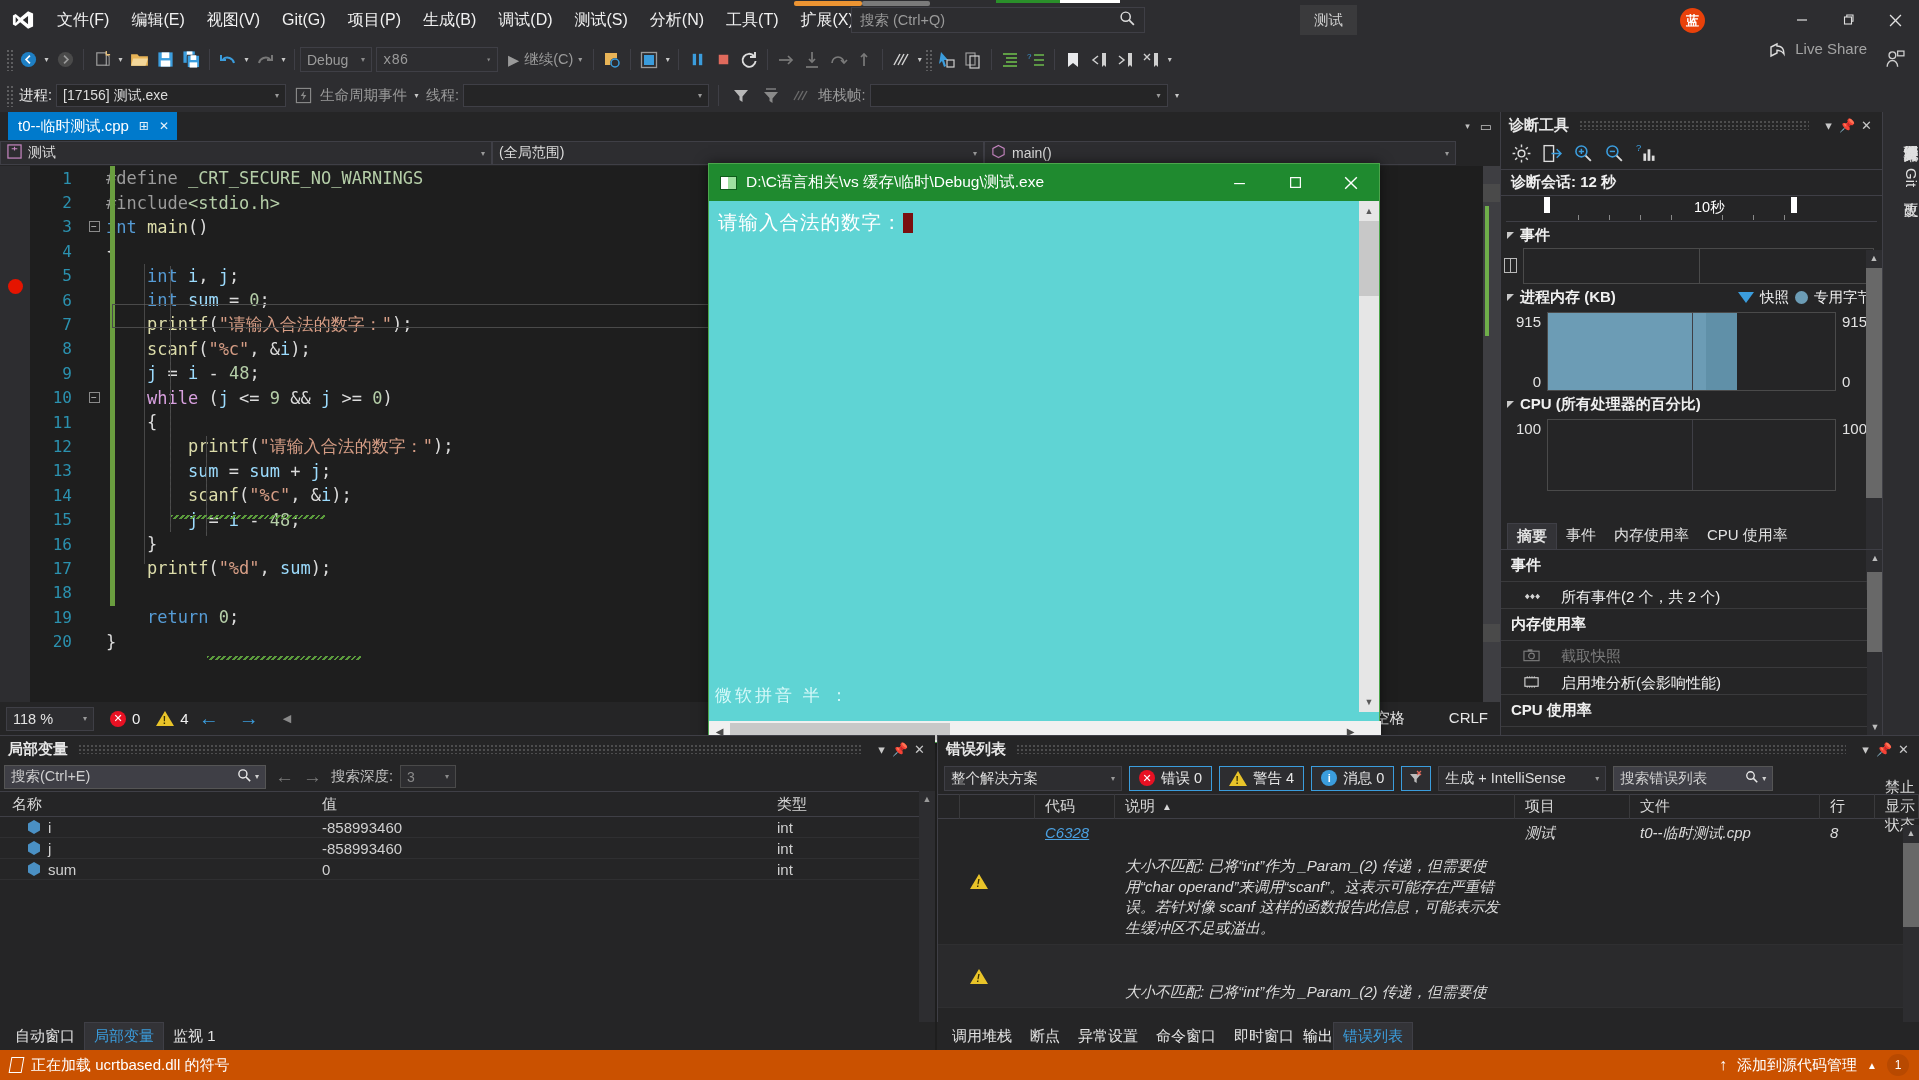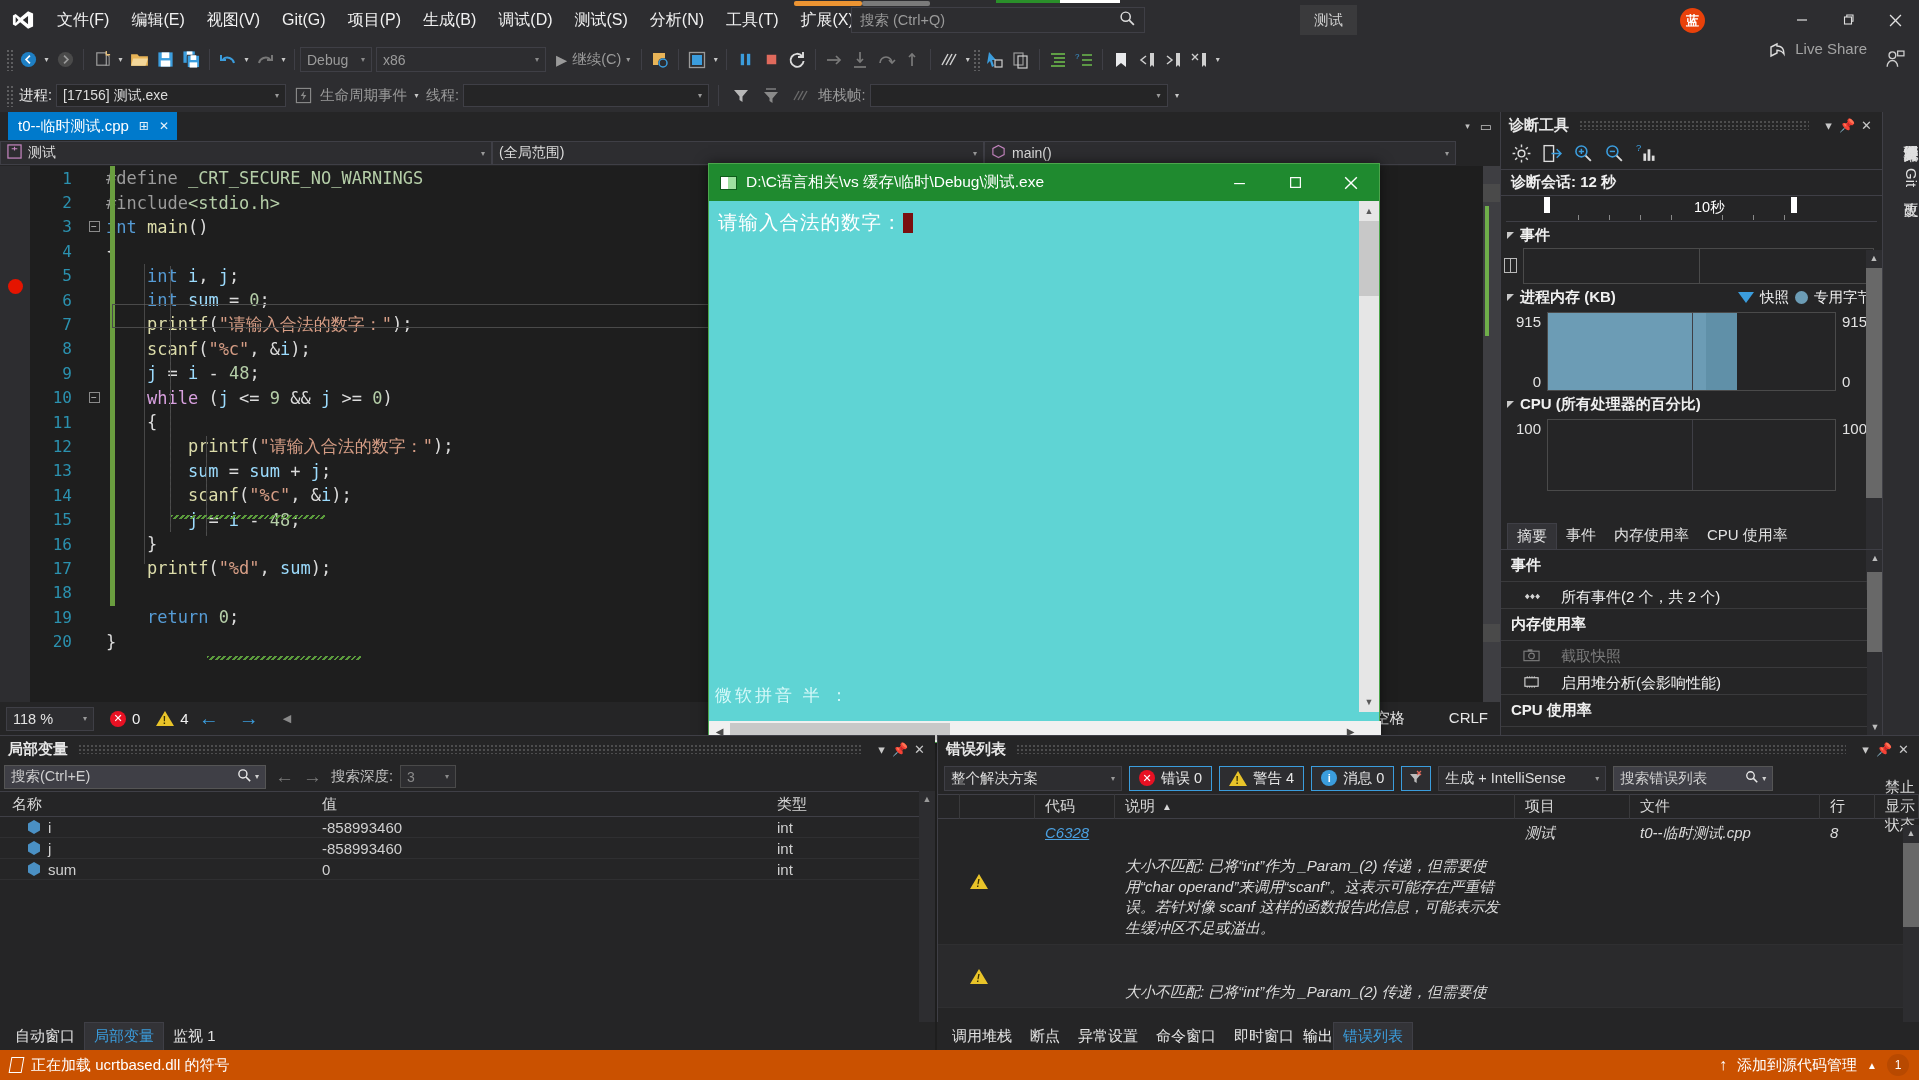--- a/index.html
+++ b/index.html
@@ -227,21 +227,21 @@
   .gy { width:40px; display:flex; flex-direction:column; justify-content:space-between;
         align-items:flex-end; font-size:15px; color:#e3e3e3; padding:1px 6px 1px 0; }
   .gbox { flex:1; border:1px solid #4a4a4a; position:relative; background:#252526; }
   .gbox .gdiv { position:absolute; left:50%; top:0; width:1px; height:100%; background:#3f3f46; }
   .mem-fill { position:absolute; left:0; top:0; width:66%; height:100%; background:#6c9cb5; }
   .mem-fill-dark { position:absolute; left:55%; top:0; width:11%; height:100%; background:#6090a8; }
   .diag-tabs { position:absolute; left:0; bottom:0; width:382px; }
   .dt-row { display:flex; gap:0; padding-left:6px; height:28px; align-items:center;
             font-size:15px; border-bottom:1px solid #3f3f46; }
   .dt { padding:3px 9px; color:#e2e2e2; }
-  .dt.sel { background:#333337; border:1px solid #3f3f46; border-bottom:none; }
+  .dt.sel { background:#333337; border:1px solid #3f3f46; border-bottom:none;font-weight:bold; }
   .sum-sec { font-size:15px; }
   .sum-head { padding:6px 0 6px 10px; font-weight:bold; border-bottom:1px solid #3a3a3c; color:#f0f0f0;}
   .sum-item { padding:6px 0 1px 22px; border-bottom:1px solid #3a3a3c; display:flex;
               align-items:center; gap:21px; }
   .sum-item.dim { color:#7d7d7d; }
   .diag-scroll { position:absolute; right:0; top:138px; width:16px; height:340px; background:#2d2d30; }
   .ds-thumb { position:absolute; left:0; top:18px; width:16px; height:230px; background:#686868; }
   .sum-scroll { position:absolute; right:0; top:0; width:16px; height:185px; background:#2d2d30; }
   .ss-thumb { position:absolute; left:0; top:22px; width:16px; height:80px; background:#686868; }
 
@@ -442,21 +442,21 @@
           <path d="M15 9a7 7 0 0 0-11 4" fill="none" stroke="#777" stroke-width="2"></path>
           <path d="M17 5v5h-5" fill="none" stroke="#777" stroke-width="2"></path>
         </svg>
     </div>
     <div class="tcaret">▾</div>
     <div class="tsep"></div>
     <div class="combo" style="width:72px;">
       <span class="cv">Debug</span>
       <span class="ca">▾</span>
     </div>
-    <div class="combo" style="width:170px;">
+    <div class="combo" style="width:122px;font-family:Liberation Mono, monospace;">
       <span class="cv">x86</span>
       <span class="ca">▾</span>
     </div>
     <div class="tbtn-text">
       <span>▶</span>
       <span>继续(C)</span>
       <span style="font-size:8px;">▾</span>
     </div>
     <div class="tsep"></div>
     <div class="tbtn">

